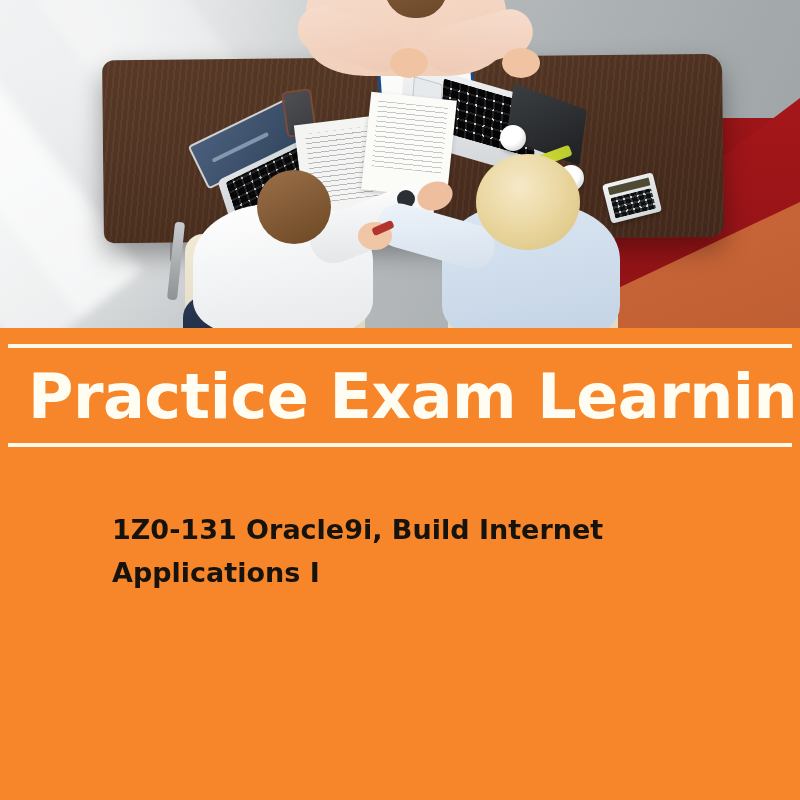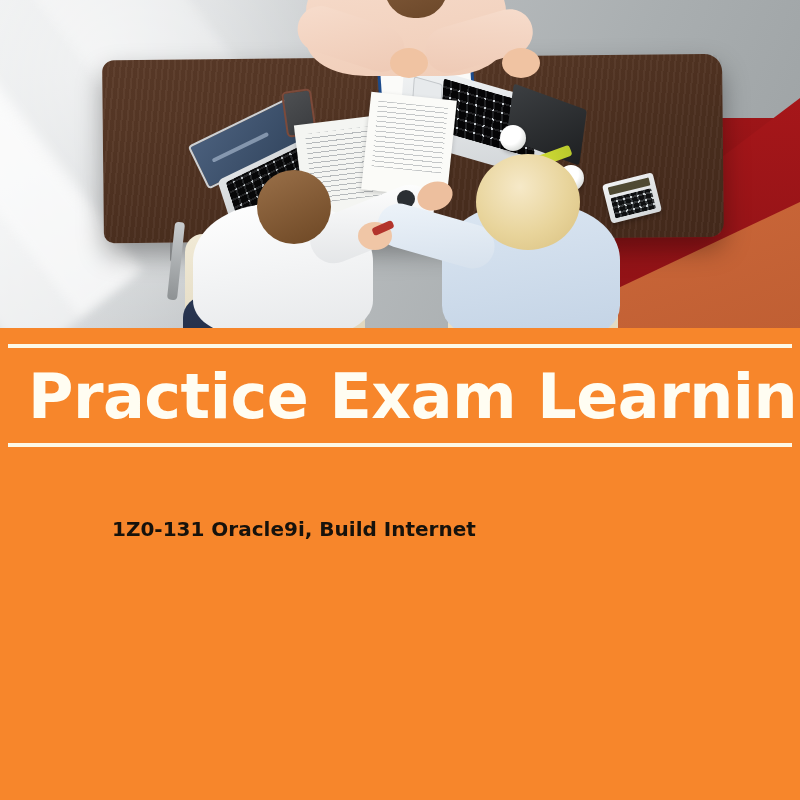--- a/index.html
+++ b/index.html
@@ -266,21 +266,21 @@
     font-size:62px;
     letter-spacing:-0.5px;
     white-space:nowrap;
   }
 
   .exam-title{
     position:absolute; left:112px; top:180px; width:600px;
     color:#16120c;
     font-family:"DejaVu Sans", sans-serif;
     font-weight:700;
-    font-size:20px;
+    font-size:27px;
     line-height:43px;
   }
 </style>
 </head>
 <body>
 
 <div id="page">
 
   <div class="photo">
     <div class="carpet-grey"></div>
@@ -360,16 +360,17 @@
   <div class="orange-body">
 
     <div class="rule top"></div>
 
     <div class="banner-title">Practice Exam Learning</div>
 
     <div class="rule bottom"></div>
 
     <div class="exam-title">
       <div>1Z0-131 Oracle9i, Build Internet</div>
+      <div>Applications I</div>
     </div>
 
   </div>
 </div>
 
 </body></html>

